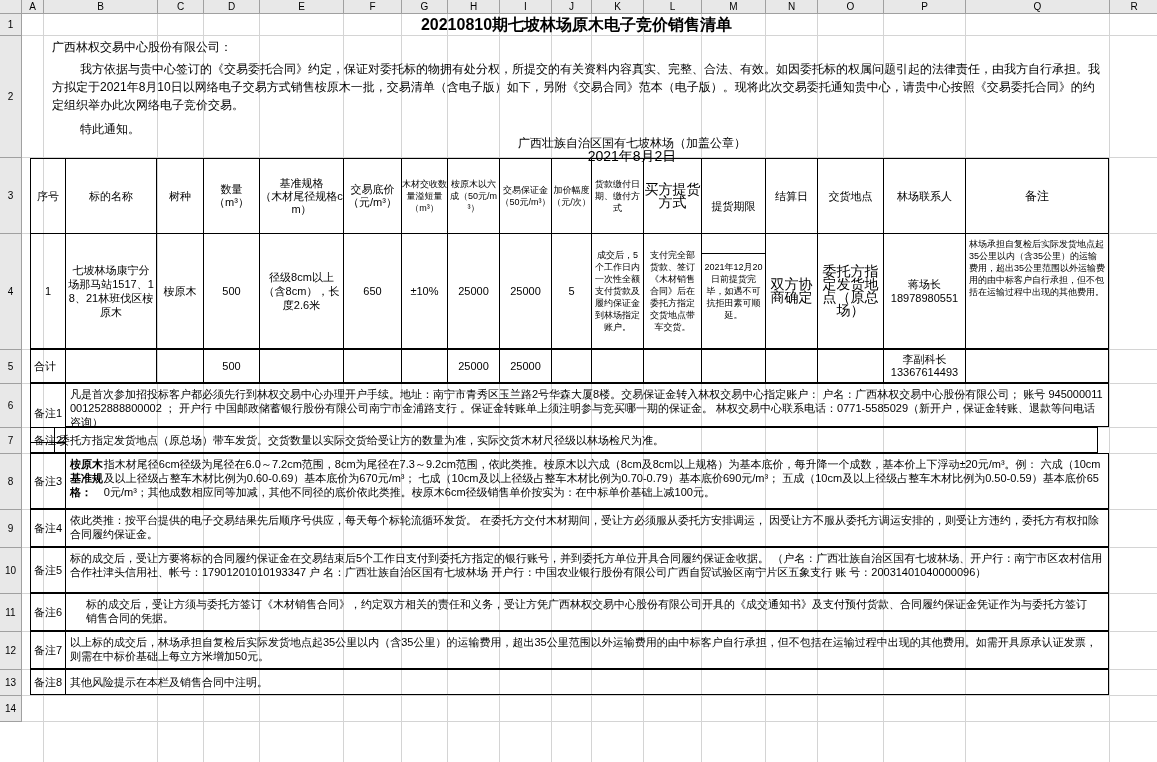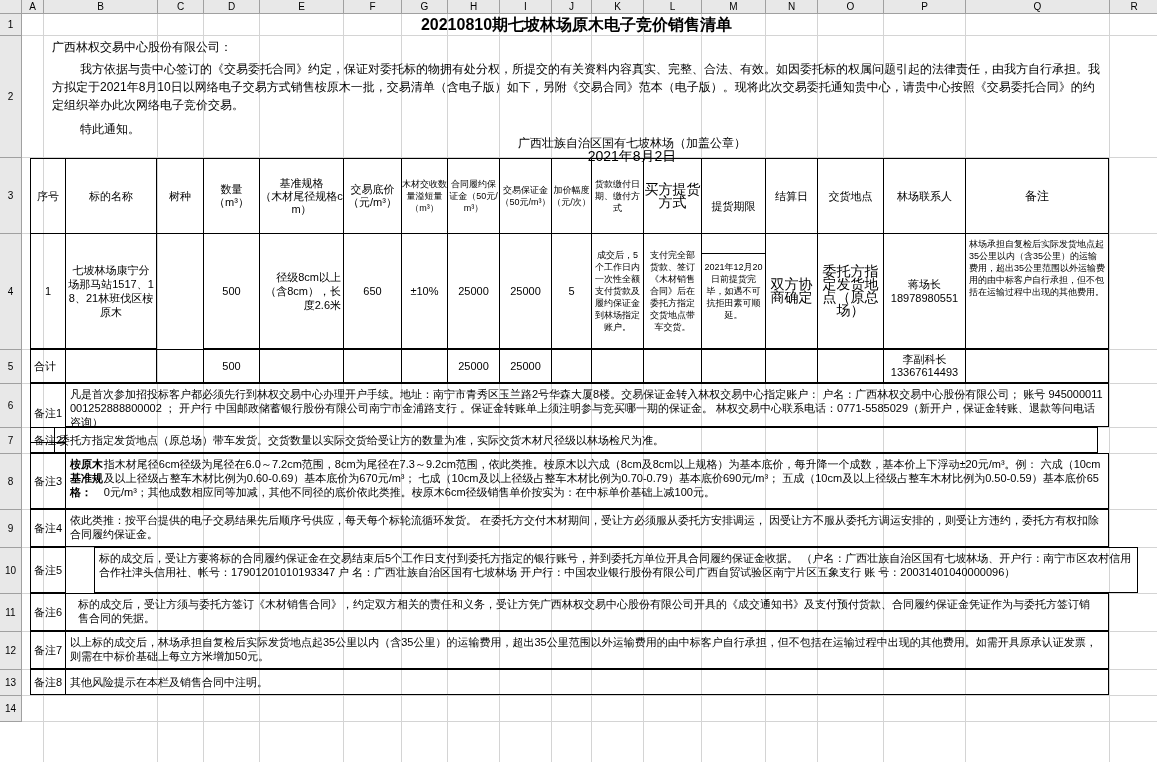--- a/index.html
+++ b/index.html
@@ -152,35 +152,36 @@
     <div class="cell bx ctr f11 wrap lh13" style="left:8px;top:144px;width:36px;height:76px;">序号</div>
     <div class="cell bx ctr f11 wrap lh13" style="left:134px;top:144px;width:48px;height:76px;">树种</div>
     <div class="cell bx ctr f11 wrap lh13" style="left:43px;top:144px;width:92px;height:76px;">标的名称</div>
     <div class="cell bx ctr f11 wrap lh13" style="left:181px;top:144px;width:57px;height:76px;white-space:pre-line;">数量
 （m³）</div>
     <div class="cell bx ctr f11 wrap lh13" style="left:237px;top:144px;width:85px;height:76px;white-space:pre-line;">基准规格
 （木材尾径规格cm）</div>
     <div class="cell bx ctr f11 wrap lh13" style="left:321px;top:144px;width:59px;height:76px;white-space:pre-line;">交易底价
 （元/m³）</div>
     <div class="cell bx ctr f9 wrap lh12" style="left:379px;top:144px;width:47px;height:76px;">木材交收数量溢短量（m³）</div>
-    <div class="cell bx ctr f9 wrap lh12" style="left:425px;top:144px;width:53px;height:76px;">合同履约保证金（50元/m³）</div>
+    <div class="cell bx ctr f9 wrap lh12" style="left:425px;top:144px;width:53px;height:76px;">桉原木以六成（50元/m³）</div>
     <div class="cell bx ctr f9 wrap lh12" style="left:477px;top:144px;width:53px;height:76px;">交易保证金（50元/m³）</div>
     <div class="cell bx ctr f9 wrap lh12" style="left:529px;top:144px;width:41px;height:76px;">加价幅度（元/次）</div>
     <div class="cell bx ctr f9 wrap lh12" style="left:569px;top:144px;width:53px;height:76px;">货款缴付日期、缴付方式</div>
     <div class="cell bx ctr f10 wrap lh13" style="left:621px;top:144px;width:59px;height:76px;">买方提货方式</div>
     <div class="cell bx ctr f11 wrap lh13" style="left:679px;top:144px;width:65px;height:96px;">提货期限</div>
     <div class="cell bx ctr f11 wrap lh13" style="left:743px;top:144px;width:53px;height:76px;">结算日</div>
     <div class="cell bx ctr f11 wrap lh13" style="left:795px;top:144px;width:67px;height:76px;">交货地点</div>
     <div class="cell bx ctr f11 wrap lh13" style="left:861px;top:144px;width:83px;height:76px;">林场联系人</div>
     <div class="cell bx ctr f12 wrap lh13" style="left:943px;top:144px;width:144px;height:76px;">备注</div>
 
     <div class="cell bx ctr f11" style="left:8px;top:219px;width:36px;height:116px;">1</div>
     <div class="cell bx ctr f11 wrap lh14" style="left:43px;top:219px;width:92px;height:116px;padding:0 2px;">七坡林场康宁分场那马站1517、18、21林班伐区桉原木</div>
+    <div class="cell bx ctr f11" style="left:134px;top:219px;width:48px;height:116px;">桉原木</div>
     <div class="cell bx ctr f11" style="left:181px;top:219px;width:57px;height:116px;">500</div>
-    <div class="cell bx ctr f11 wrap lh14" style="left:237px;top:219px;width:85px;height:116px;padding:0 2px;text-align:right;">径级8cm以上（含8cm），长度2.6米</div>
+    <div class="cell bx ctr f11 wrap lh14" style="left:237px;top:219px;width:85px;height:116px;padding:0 2px;">径级8cm以上（含8cm），长度2.6米</div>
     <div class="cell bx ctr f11" style="left:321px;top:219px;width:59px;height:116px;">650</div>
     <div class="cell bx ctr f11" style="left:379px;top:219px;width:47px;height:116px;">±10%</div>
     <div class="cell bx ctr f11" style="left:425px;top:219px;width:53px;height:116px;">25000</div>
     <div class="cell bx ctr f11" style="left:477px;top:219px;width:53px;height:116px;">25000</div>
     <div class="cell bx ctr f11" style="left:529px;top:219px;width:41px;height:116px;">5</div>
     <div class="cell bx ctr f9 wrap lh12" style="left:569px;top:219px;width:53px;height:116px;padding:0 2px;">成交后，5个工作日内一次性全额支付货款及履约保证金到林场指定账户。</div>
     <div class="cell bx ctr f9 wrap lh12" style="left:621px;top:219px;width:59px;height:116px;padding:0 2px;">支付完全部货款、签订《木材销售合同》后在委托方指定交货地点带车交货。</div>
     <div class="cell bx ctr f9 wrap lh12" style="left:679px;top:219px;width:65px;height:116px;padding:0 2px;">2021年12月20日前提货完毕，如遇不可抗拒田素可顺延。</div>
     <div class="cell bx ctr f10 wrap lh13" style="left:743px;top:219px;width:53px;height:116px;padding:0 2px;">双方协商确定</div>
     <div class="cell bx ctr f10 wrap lh13" style="left:795px;top:219px;width:67px;height:116px;padding:0 2px;">委托方指定发货地点（原总场）</div>
@@ -216,24 +217,24 @@
     <div class="cell bx ctr f11" style="left:8px;top:439px;width:36px;height:56px;">备注3</div>
     <div class="cell bx tl f11 wrap lh14" style="left:43px;top:439px;width:1044px;height:56px;padding:3px 4px;">
         <span class="b">桉原木基准规格：</span>
         <span>指木材尾径6cm径级为尾径在6.0～7.2cm范围，8cm为尾径在7.3～9.2cm范围，依此类推。桉原木以六成（8cm及8cm以上规格）为基本底价，每升降一个成数，基本价上下浮动±20元/m³。例：  六成（10cm及以上径级占整车木材比例为0.60-0.69）基本底价为670元/m³；  七成（10cm及以上径级占整车木材比例为0.70-0.79）基本底价690元/m³；  五成（10cm及以上径级占整车木材比例为0.50-0.59）基本底价650元/m³；其他成数相应同等加减，其他不同径的底价依此类推。桉原木6cm径级销售单价按实为：在中标单价基础上减100元。</span>
       </div>
 
     <div class="cell bx ctr f11" style="left:8px;top:495px;width:36px;height:38px;">备注4</div>
     <div class="cell bx tl f11 wrap lh14" style="left:43px;top:495px;width:1044px;height:38px;padding:3px 4px;">依此类推：按平台提供的电子交易结果先后顺序号供应，每天每个标轮流循环发货。  在委托方交付木材期间，受让方必须服从委托方安排调运，  因受让方不服从委托方调运安排的，则受让方违约，委托方有权扣除合同履约保证金。</div>
 
     <div class="cell bx ctr f11" style="left:8px;top:533px;width:36px;height:46px;">备注5</div>
-    <div class="cell bx tl f11 wrap lh14" style="left:43px;top:533px;width:1044px;height:46px;padding:3px 4px;margin-left:29px;">标的成交后，受让方要将标的合同履约保证金在交易结束后5个工作日支付到委托方指定的银行账号，并到委托方单位开具合同履约保证金收据。   （户名：广西壮族自治区国有七坡林场、开户行：南宁市区农村信用合作社津头信用社、帐号：17901201010193347      户 名：广西壮族自治区国有七坡林场   开户行：中国农业银行股份有限公司广西自贸试验区南宁片区五象支行  账 号：20031401040000096）</div>
+    <div class="cell bx tl f11 wrap lh14" style="left:43px;top:533px;width:1044px;height:46px;padding:3px 4px;">标的成交后，受让方要将标的合同履约保证金在交易结束后5个工作日支付到委托方指定的银行账号，并到委托方单位开具合同履约保证金收据。   （户名：广西壮族自治区国有七坡林场、开户行：南宁市区农村信用合作社津头信用社、帐号：17901201010193347      户 名：广西壮族自治区国有七坡林场   开户行：中国农业银行股份有限公司广西自贸试验区南宁片区五象支行  账 号：20031401040000096）</div>
 
     <div class="cell bx ctr f11" style="left:8px;top:579px;width:36px;height:38px;">备注6</div>
-    <div class="cell bx tl f11 wrap lh14" style="left:43px;top:579px;width:1044px;height:38px;padding:3px 12px;">标的成交后，受让方须与委托方签订《木材销售合同》，约定双方相关的责任和义务，受让方凭广西林权交易中心股份有限公司开具的《成交通知书》及支付预付货款、合同履约保证金凭证作为与委托方签订销售合同的凭据。</div>
+    <div class="cell bx tl f11 wrap lh14" style="left:43px;top:579px;width:1044px;height:38px;padding:3px 20px;">标的成交后，受让方须与委托方签订《木材销售合同》，约定双方相关的责任和义务，受让方凭广西林权交易中心股份有限公司开具的《成交通知书》及支付预付货款、合同履约保证金凭证作为与委托方签订销售合同的凭据。</div>
 
     <div class="cell bx ctr f11" style="left:8px;top:617px;width:36px;height:38px;">备注7</div>
     <div class="cell bx tl f11 wrap lh14" style="left:43px;top:617px;width:1044px;height:38px;padding:3px 4px;">以上标的成交后，林场承担自复检后实际发货地点起35公里以内（含35公里）的运输费用，超出35公里范围以外运输费用的由中标客户自行承担，但不包括在运输过程中出现的其他费用。如需开具原承认证发票，则需在中标价基础上每立方米增加50元。</div>
 
     <div class="cell bx ctr f11" style="left:8px;top:655px;width:36px;height:26px;">备注8</div>
     <div class="cell bx lft f11 wrap lh14" style="left:43px;top:655px;width:1044px;height:26px;padding:2px 4px;">其他风险提示在本栏及销售合同中注明。</div>
 
   </div>
 </div>
 

